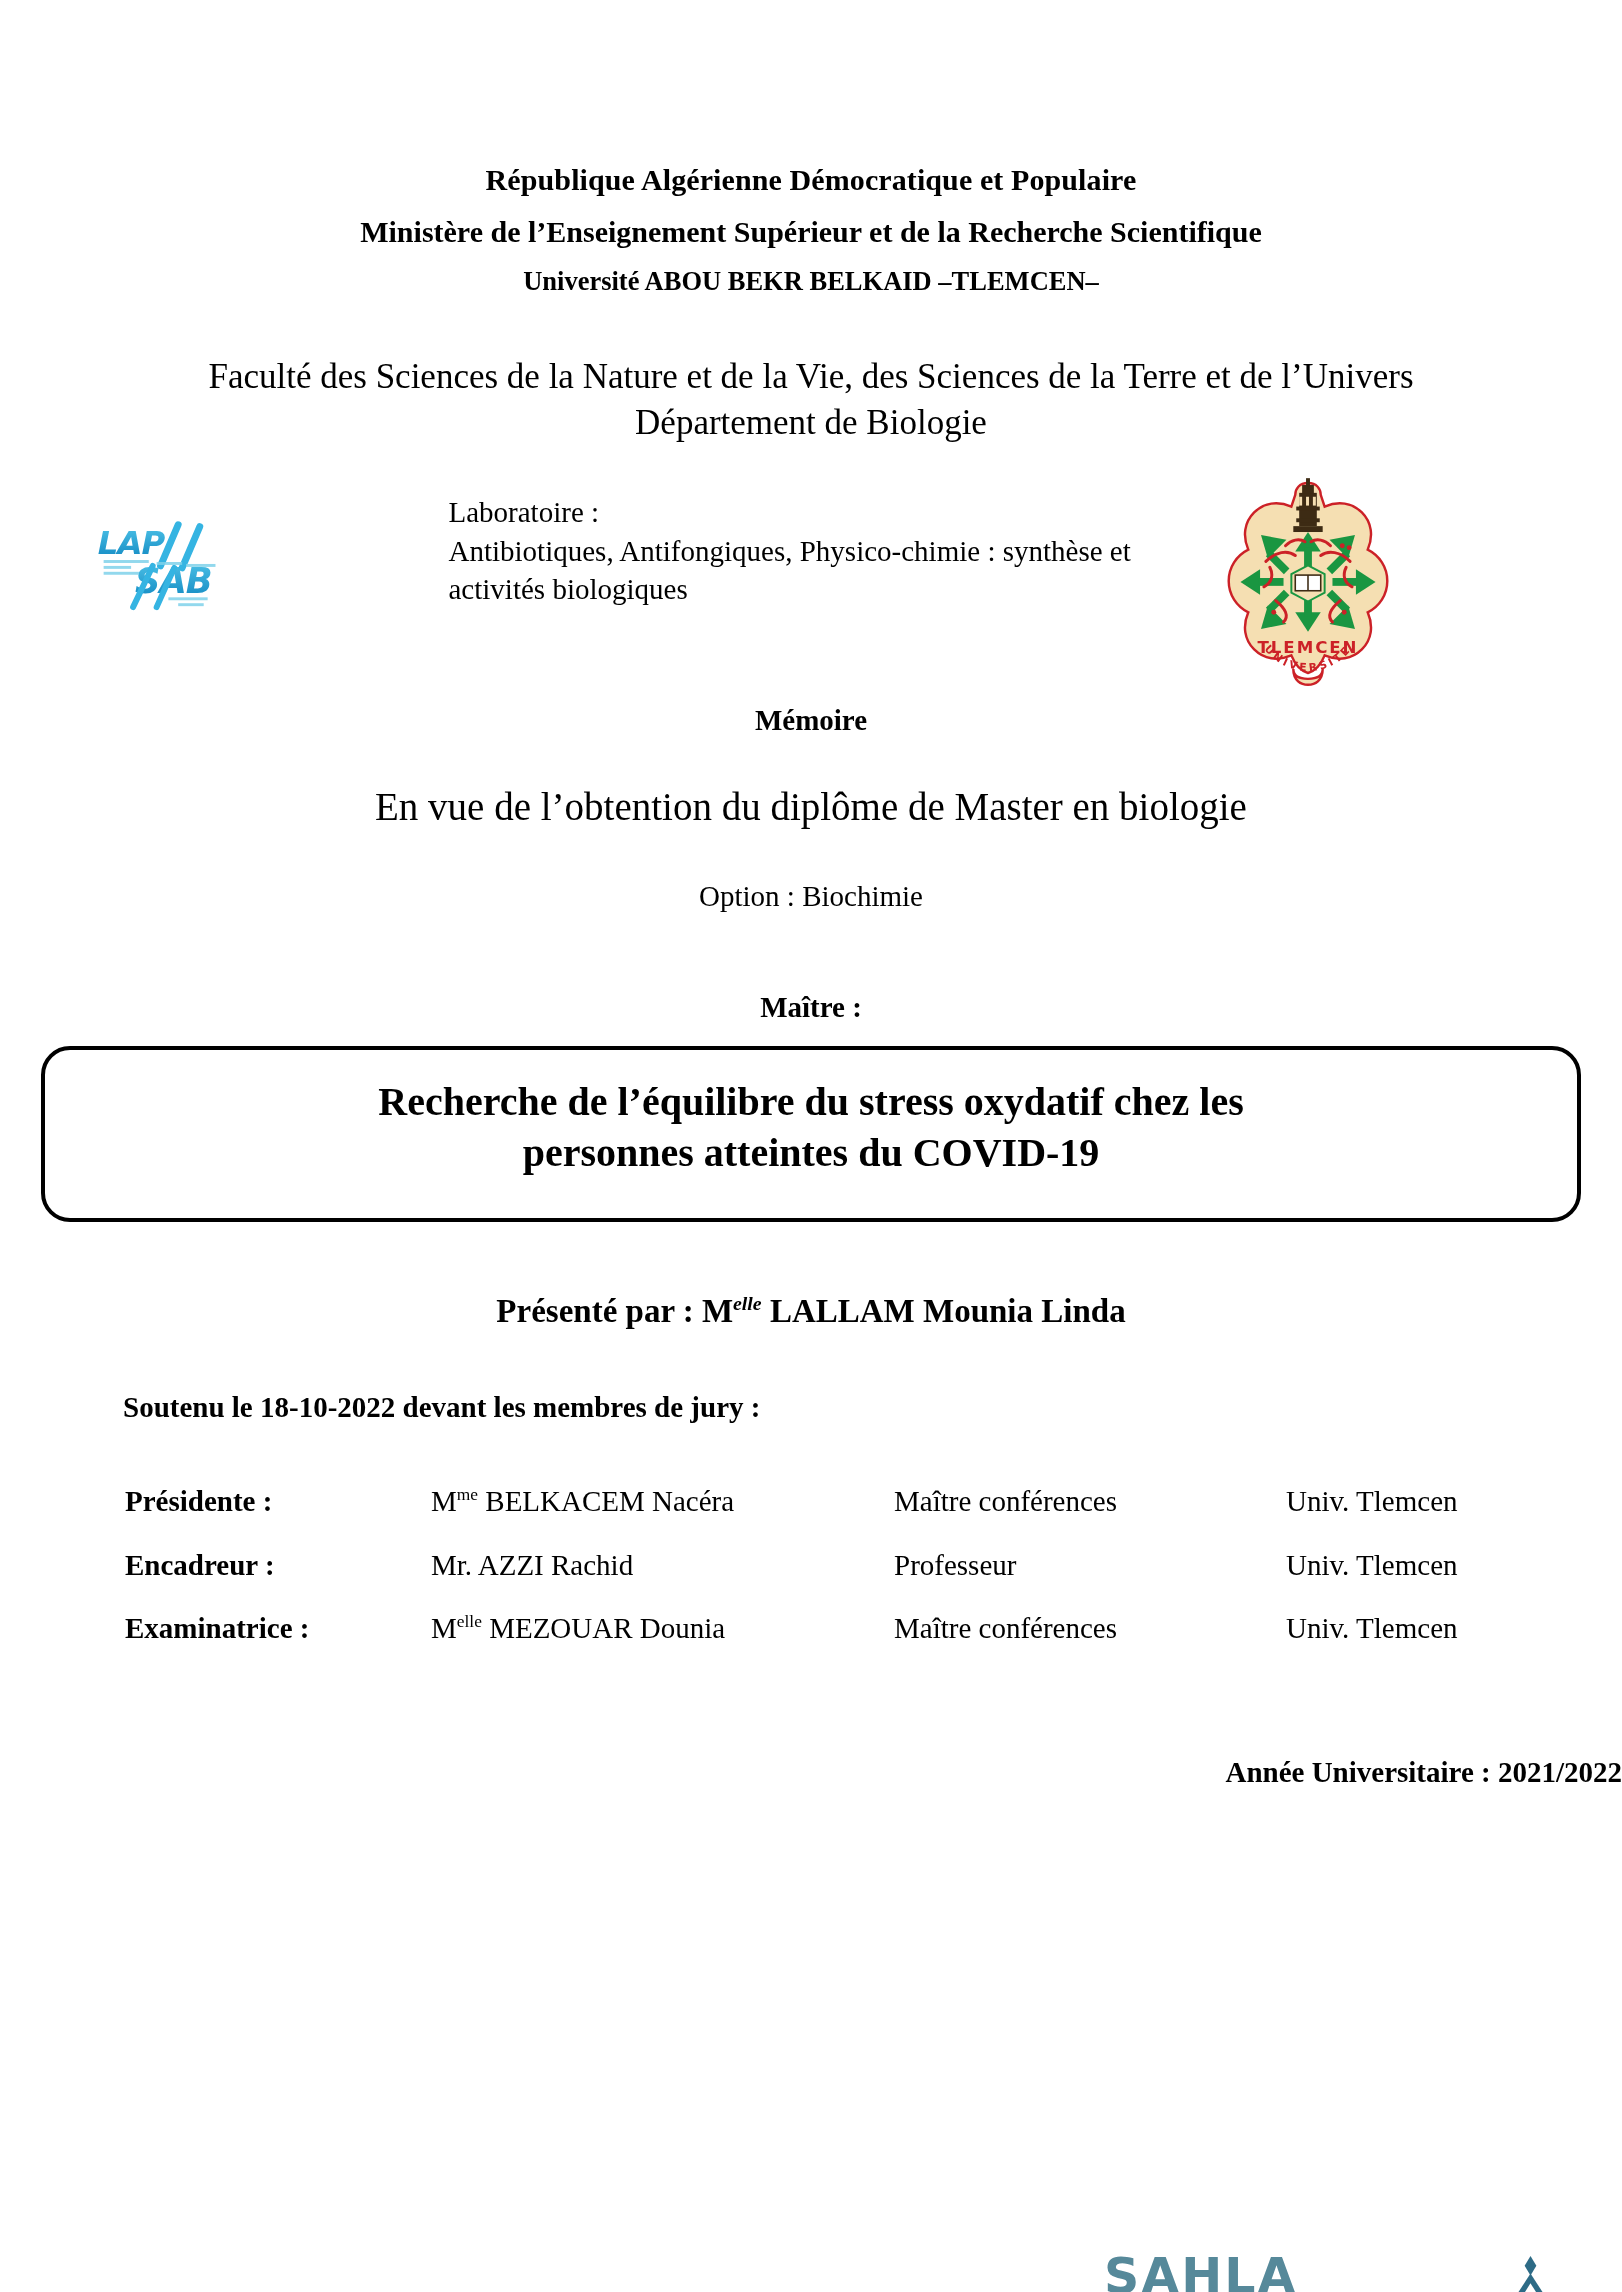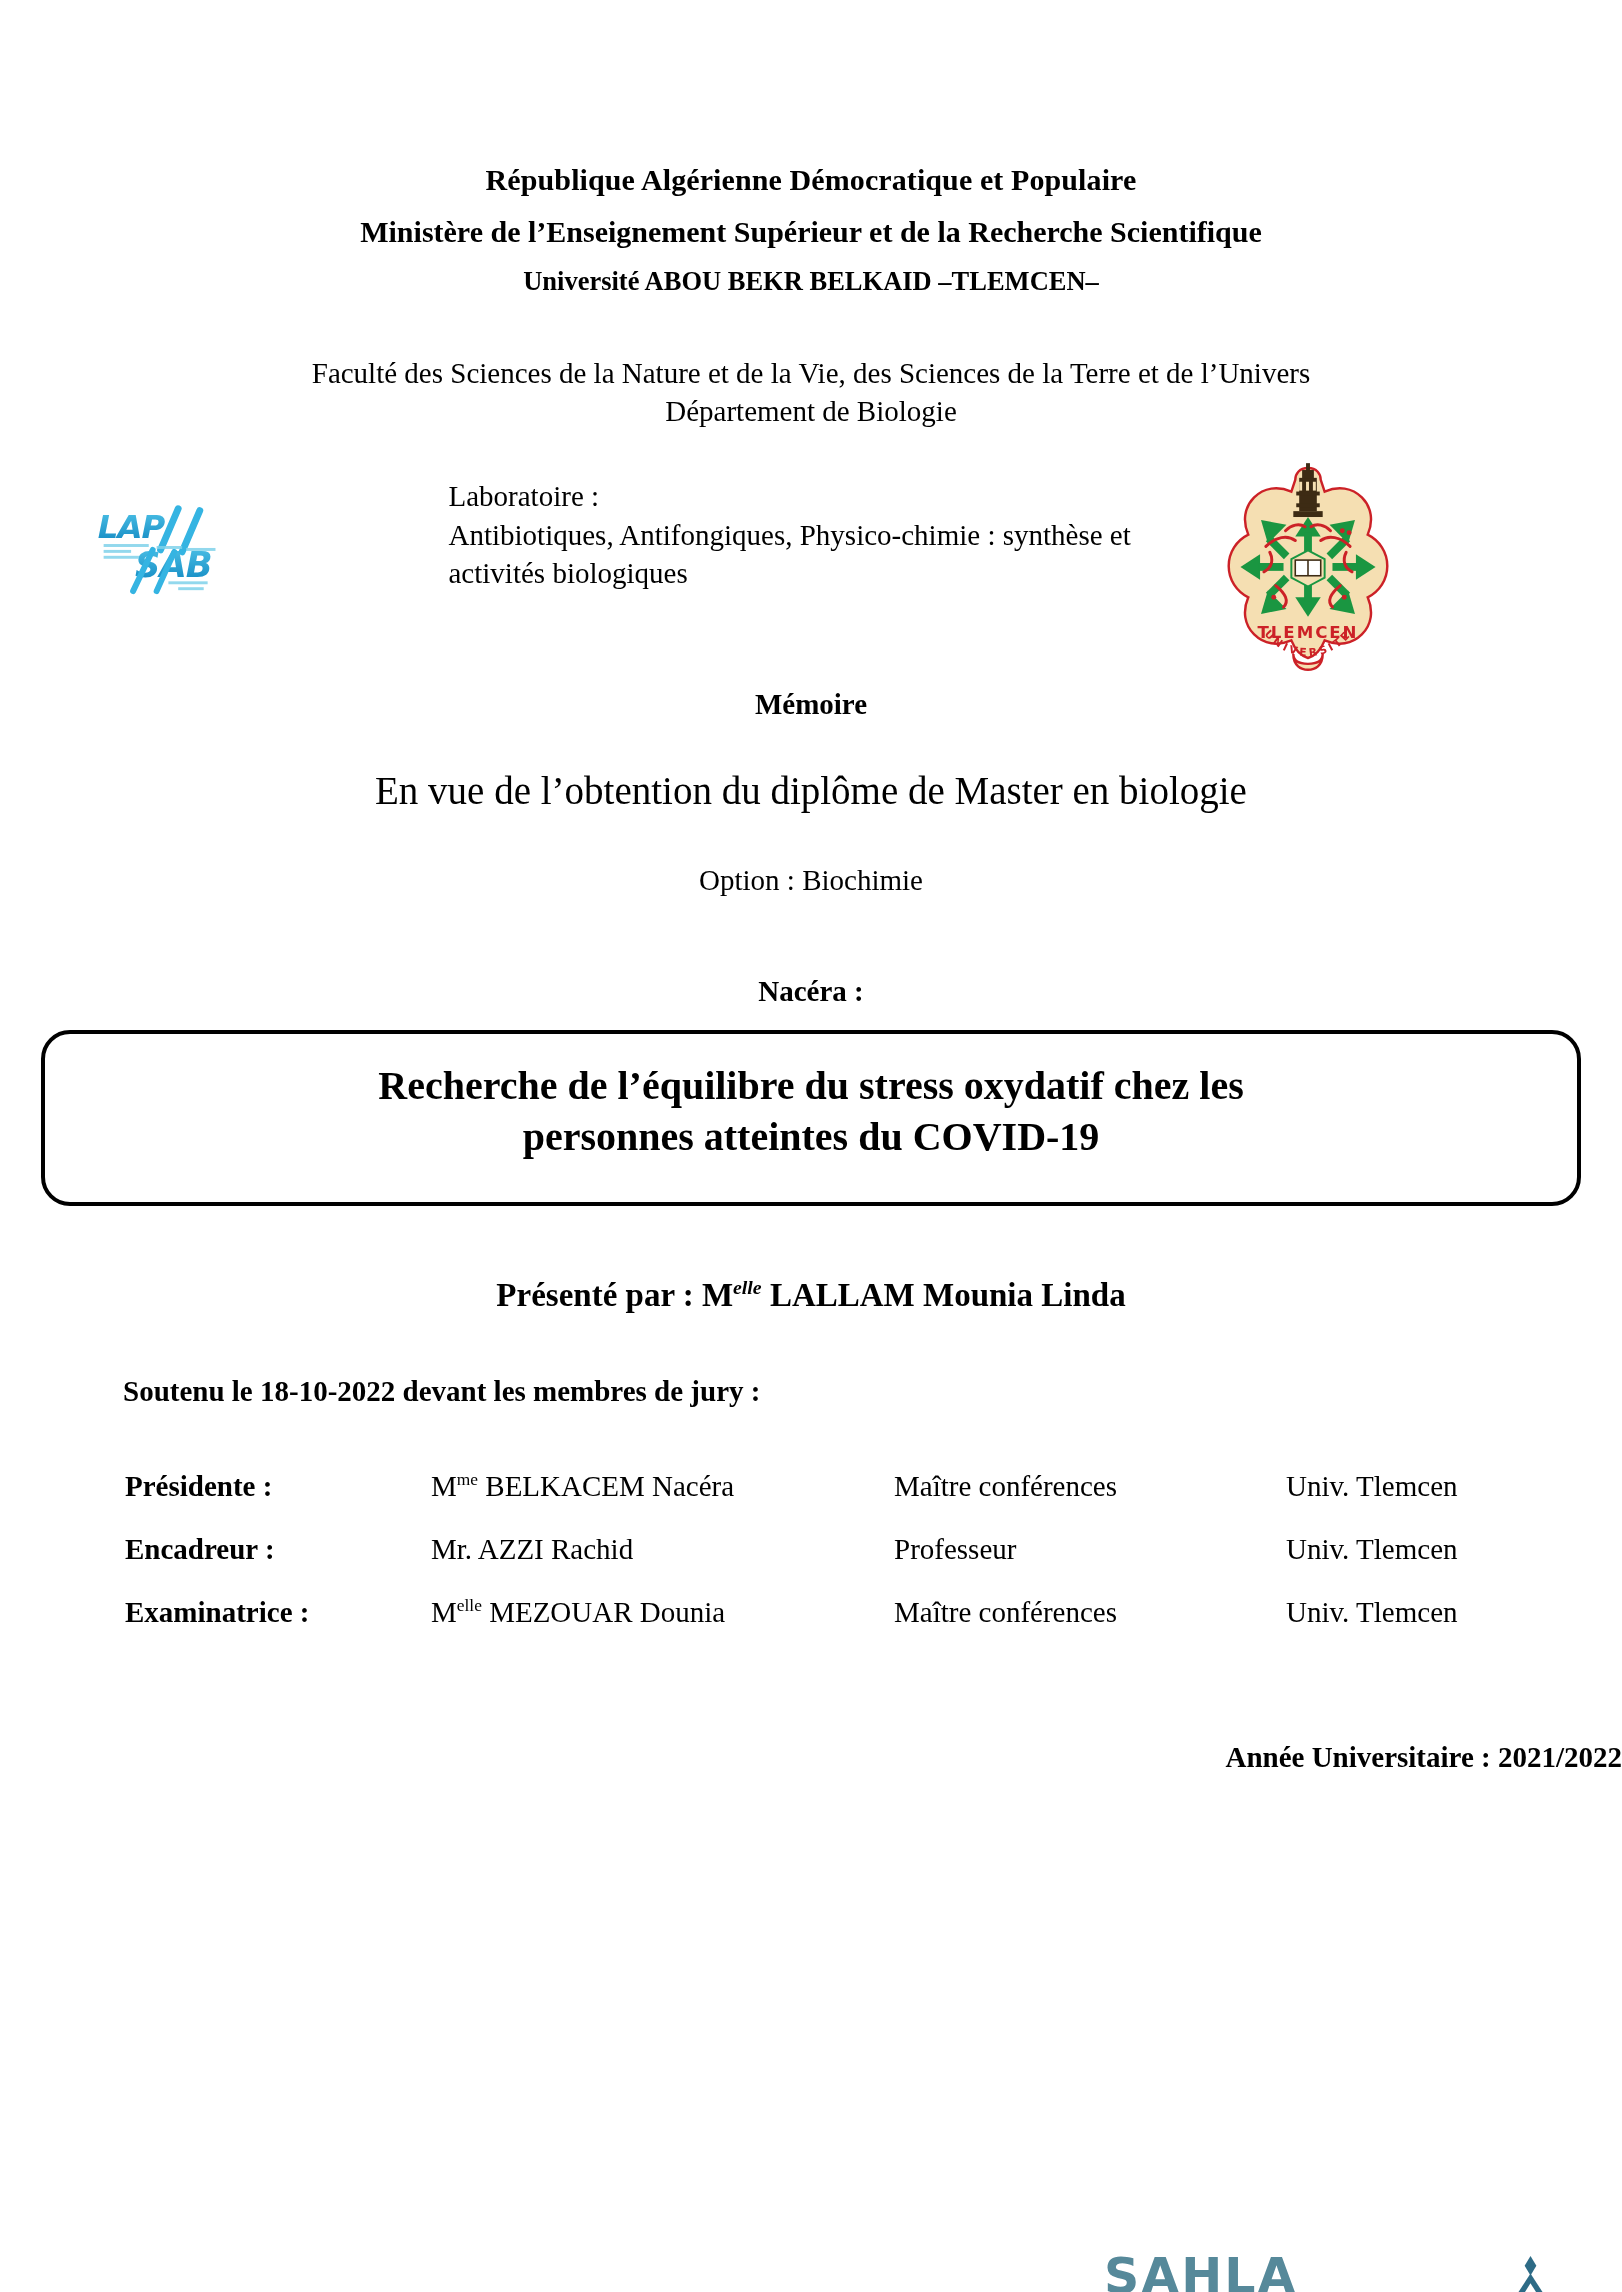--- a/index.html
+++ b/index.html
@@ -42,21 +42,21 @@
   }
   .line-universite {
     font-size: 26.5px;
     font-weight: bold;
     margin-top: 21.6px;
     line-height: 1.0;
   }
 
   .block-faculte {
     margin-top: 59px;
-    font-size: 29px;
+    font-size: 35px;
     line-height: 1.32;
     text-align: center;
   }
 
   
   .lab-band {
     position: relative;
     margin-top: 47px;
     min-height: 182px;
   }
@@ -343,21 +343,21 @@
       </svg>
     </div>
   </div>
 
   <div class="ctr line-memoire">Mémoire</div>
 
   <div class="ctr line-diplome">En vue de l’obtention du diplôme de Master en biologie</div>
 
   <div class="ctr line-option">Option : Biochimie</div>
 
-  <div class="ctr line-theme">Nacéra :</div>
+  <div class="ctr line-theme">Maître :</div>
 
   <div class="title-box">
     <div class="title-text">
       <span>Recherche de l’équilibre du stress oxydatif chez les</span>
       <br>
       <span>personnes atteintes du COVID-19</span>
     </div>
   </div>
 
   <div class="line-presente">

